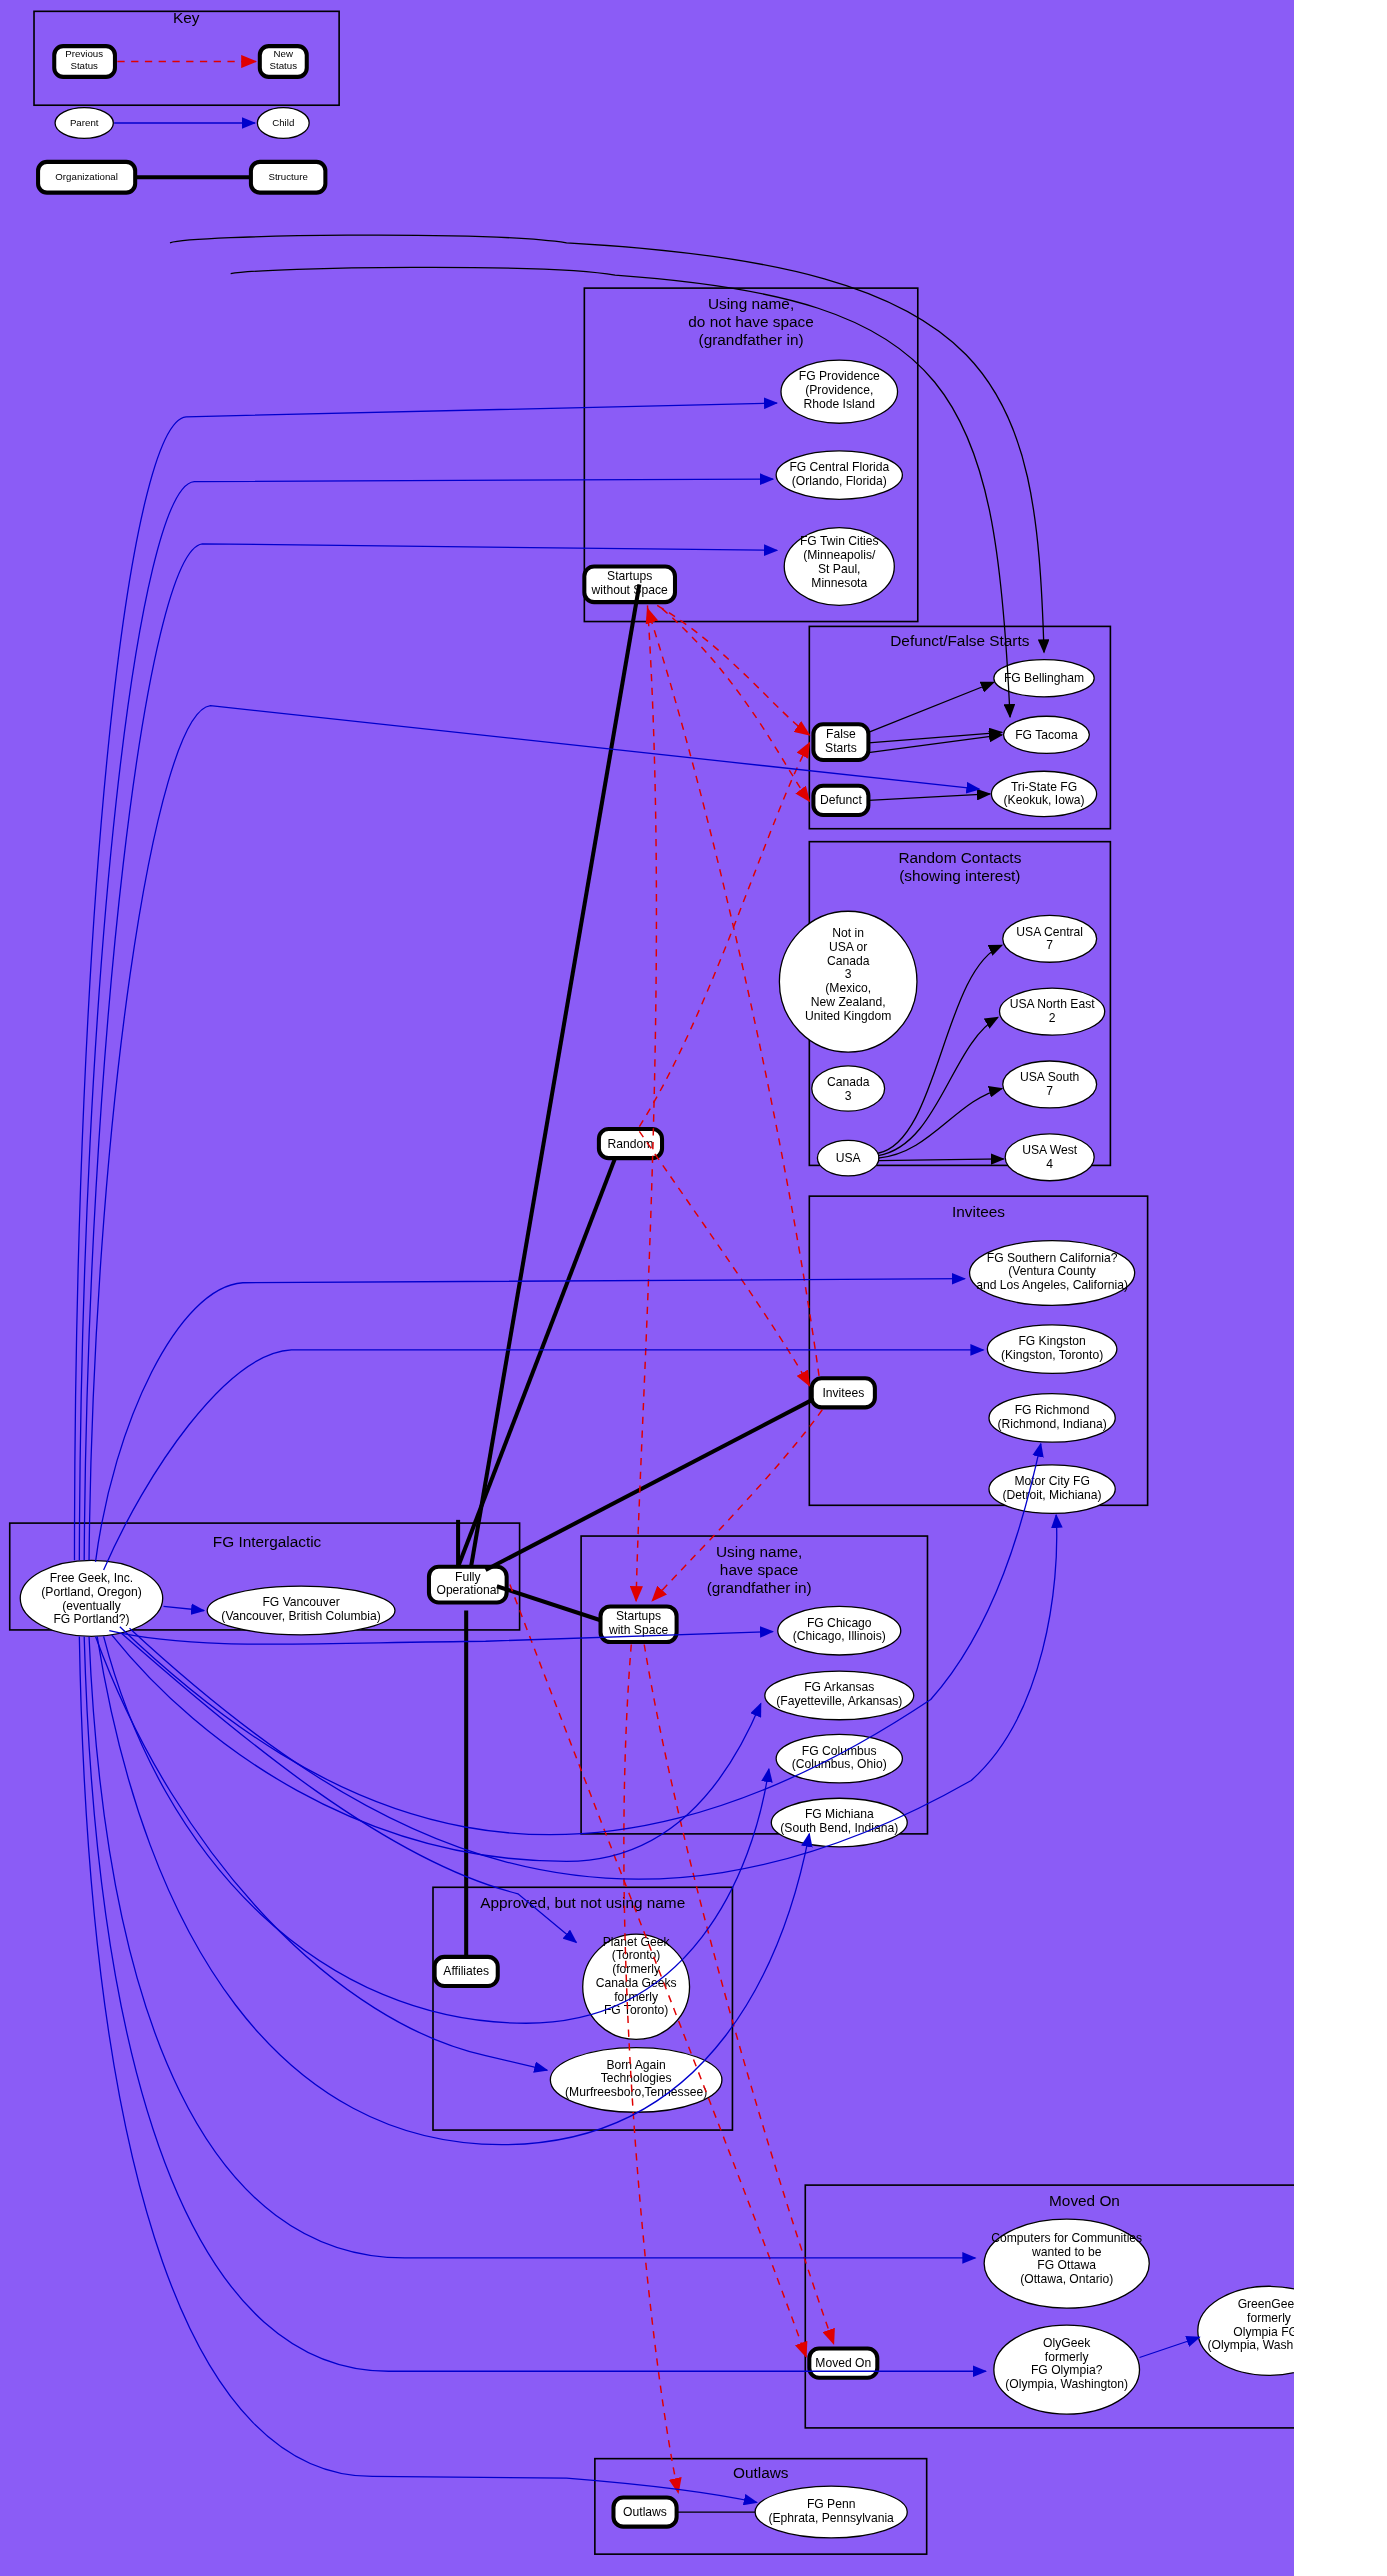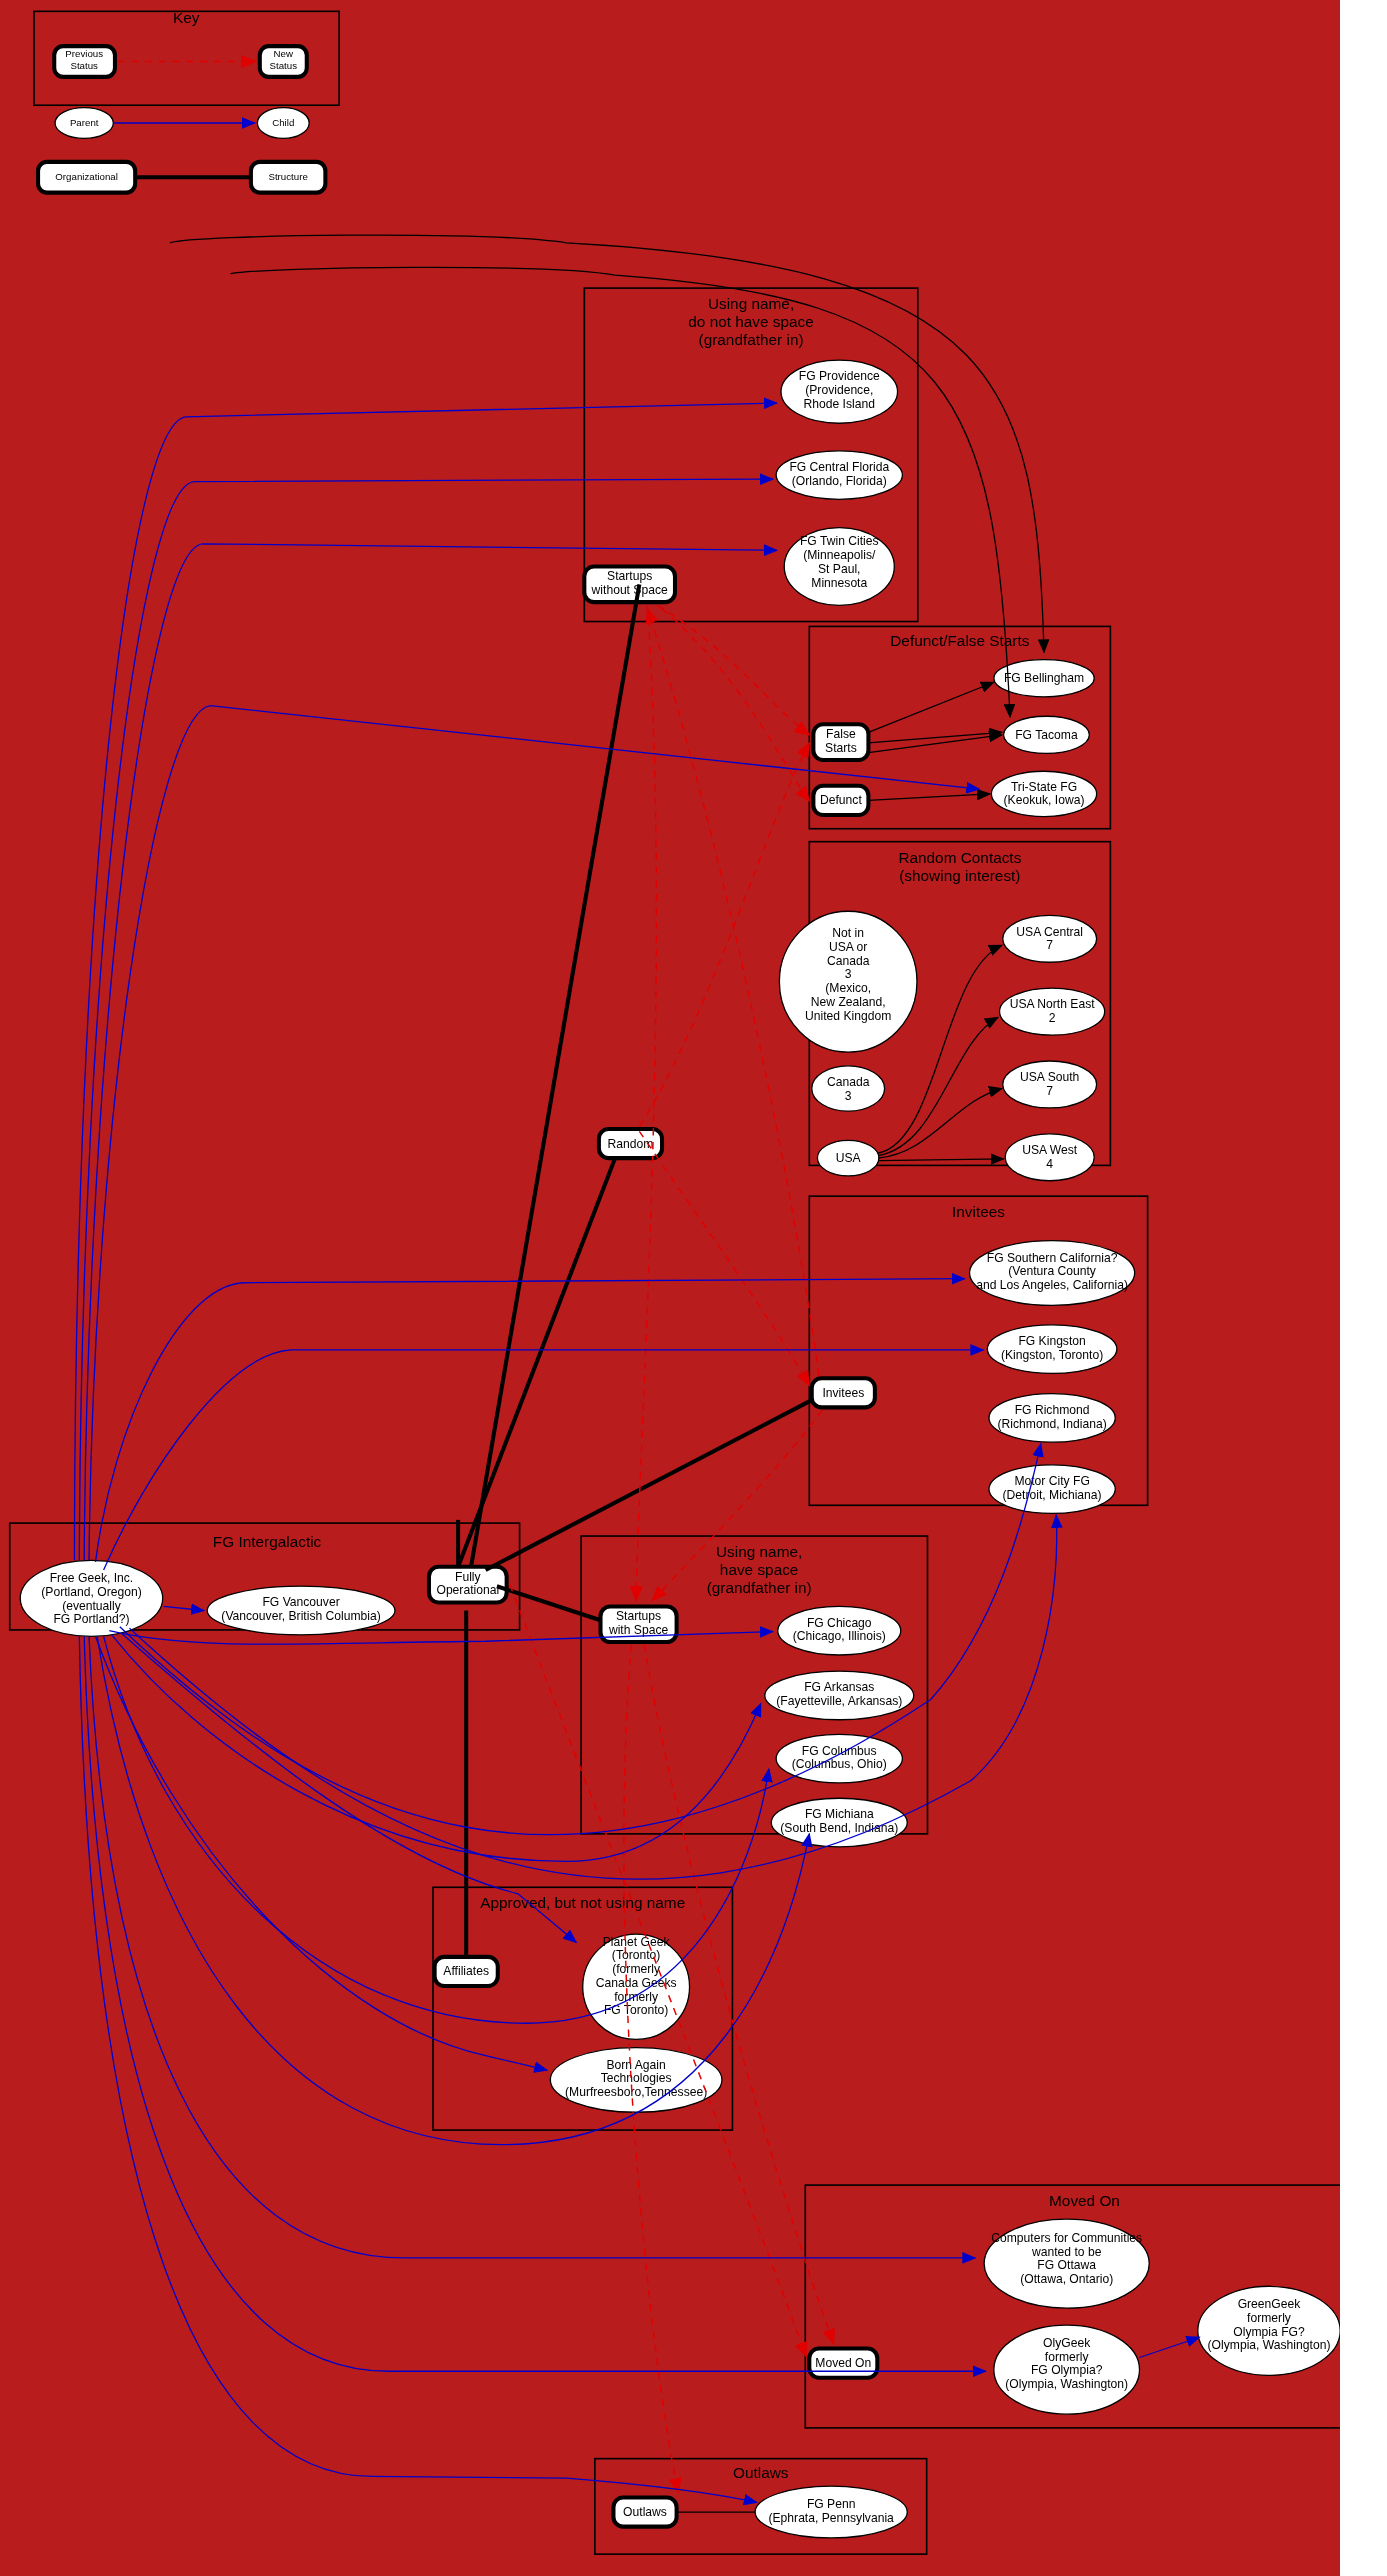--- a/index.html
+++ b/index.html
@@ -1,17 +1,17 @@
 <!DOCTYPE html>
 <html style="font-size:13px"><head>
 <meta charset="utf-8">
 <style>
   html,body{margin:0;padding:0;background:#ffffff;}
   body{font-family:"Liberation Sans",sans-serif;}
-  #canvas{position:relative;width:1294px;height:2576px;background:#b91c1c;overflow:hidden;padding-left:46px;}
+  #canvas{position:relative;width:1294px;height:2576px;background:#8b5cf6;overflow:hidden;}
   svg.layer{position:absolute;top:0;left:0;width:1388px;height:2576px;}
   text{font-family:"Liberation Sans",sans-serif;fill:#000;}
   .cluster-rect{fill:none;stroke:#000;stroke-width:2;}
   .cluster-title{font-size:19px;text-anchor:middle;}
   .ellipse{fill:#fff;stroke:#000;stroke-width:1.6;}
   .ellipse-lbl{font-size:15px;text-anchor:middle;}
   .statebox{fill:#fff;stroke:#000;stroke-width:5;}
   .state-lbl{font-size:15px;text-anchor:middle;}
   .edge-blue{fill:none;stroke:#0000cc;stroke-width:1.6;}
   .edge-black{fill:none;stroke:#000000;stroke-width:1.6;}

